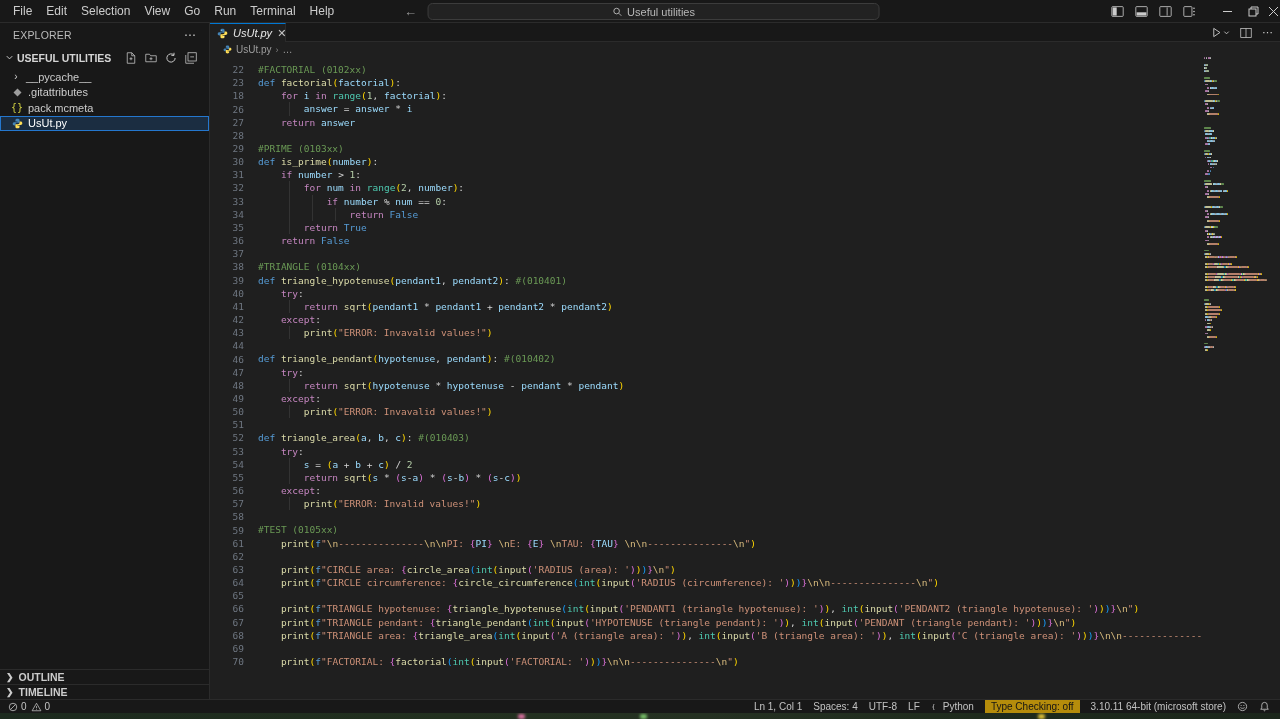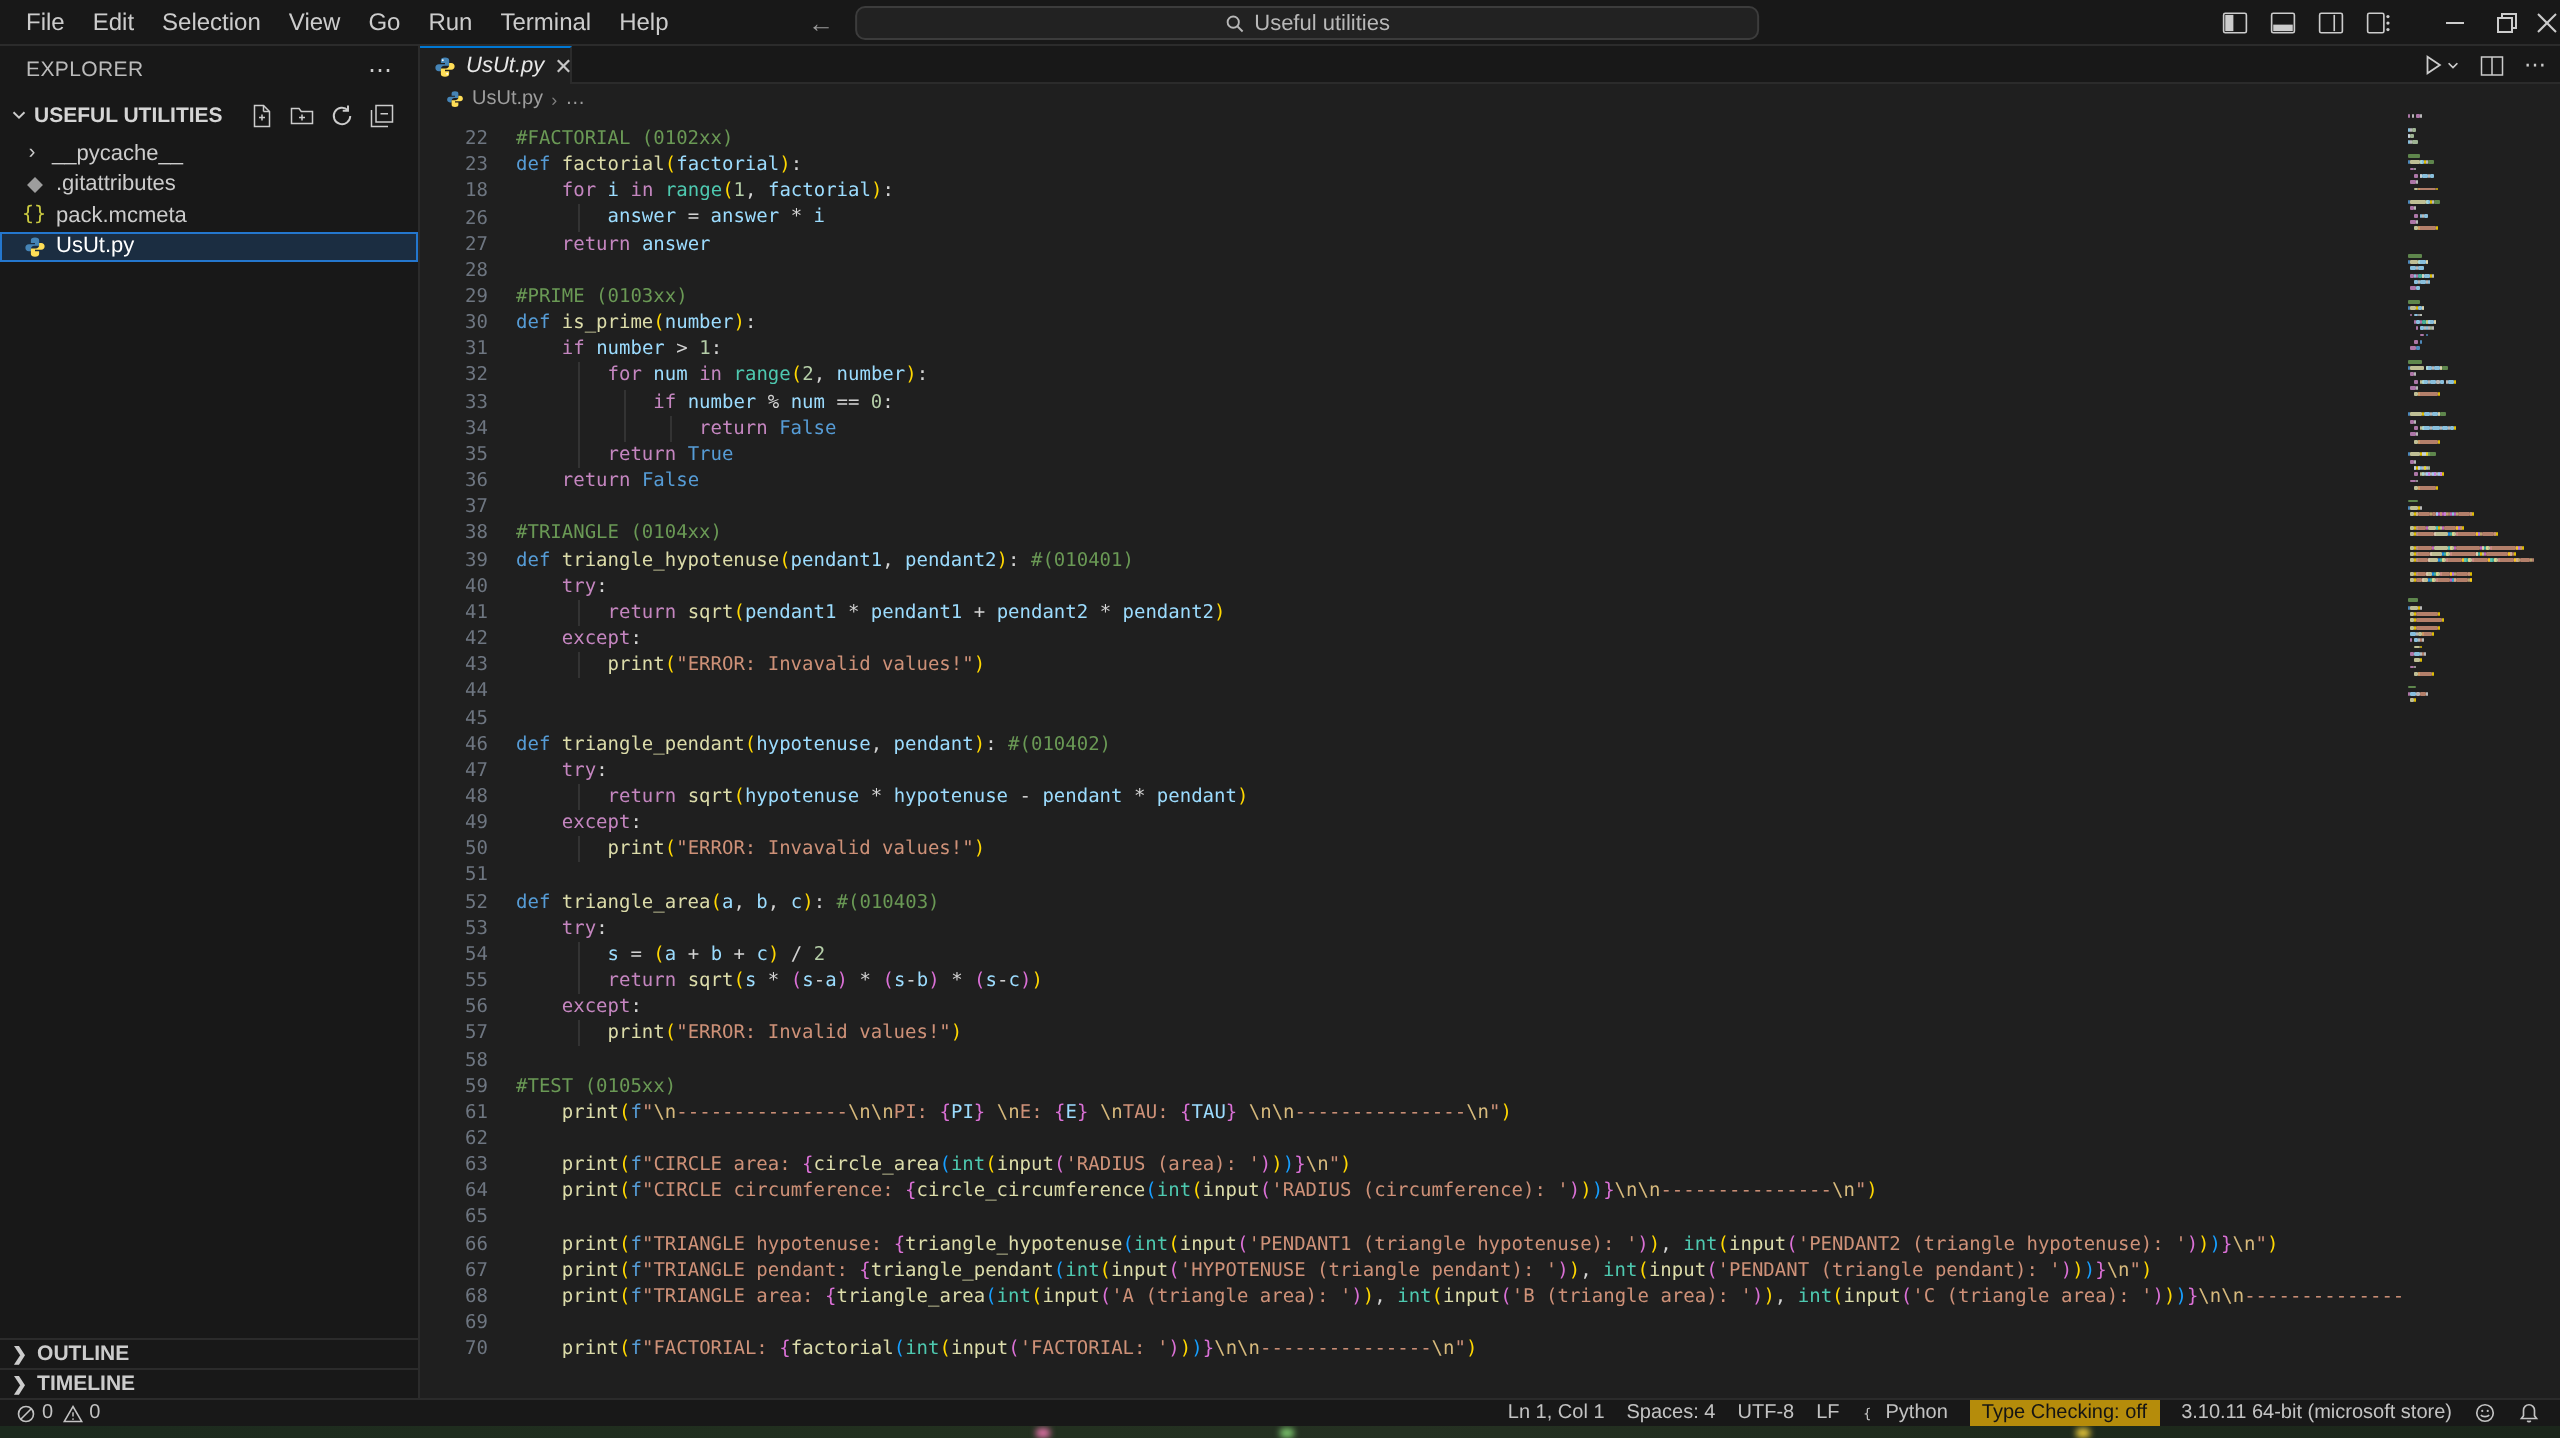--- a/index.html
+++ b/index.html
@@ -388,24 +388,20 @@
             <span class="ln">42</span>
             <span class="code-text"><span style="color: rgb(212, 212, 212);">    </span><span style="color: rgb(197, 134, 192);">except</span><span style="color: rgb(212, 212, 212);">:</span></span>
           </div>
           <div class="line">
             <span class="ln">43</span>
             <span class="code-text"><span style="color: rgb(212, 212, 212);">        </span><span style="color: rgb(220, 220, 170);">print</span><span style="color: rgb(255, 215, 0);">(</span><span style="color: rgb(206, 145, 120);">"ERROR: Invavalid values!"</span><span style="color: rgb(255, 215, 0);">)</span></span>
             <span class="guide" style="left: 78.88px;"></span>
           </div>
           <div class="line">
             <span class="ln">44</span>
-            <span class="code-text"></span>
-          </div>
-          <div class="line">
-            <span class="ln">45</span>
             <span class="code-text"></span>
           </div>
           <div class="line">
             <span class="ln">46</span>
             <span class="code-text"><span style="color: rgb(86, 156, 214);">def </span><span style="color: rgb(220, 220, 170);">triangle_pendant</span><span style="color: rgb(255, 215, 0);">(</span><span style="color: rgb(156, 220, 254);">hypotenuse</span><span style="color: rgb(212, 212, 212);">, </span><span style="color: rgb(156, 220, 254);">pendant</span><span style="color: rgb(255, 215, 0);">)</span><span style="color: rgb(212, 212, 212);">: </span><span style="color: rgb(106, 153, 85);">#(010402)</span></span>
           </div>
           <div class="line">
             <span class="ln">47</span>
             <span class="code-text"><span style="color: rgb(212, 212, 212);">    </span><span style="color: rgb(197, 134, 192);">try</span><span style="color: rgb(212, 212, 212);">:</span></span>
           </div>

